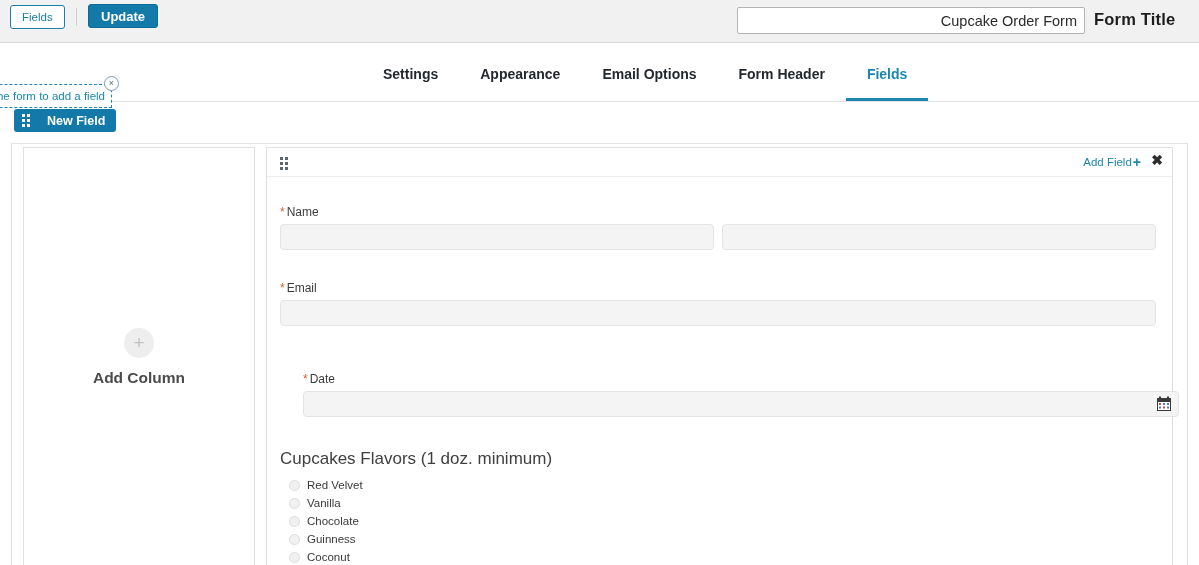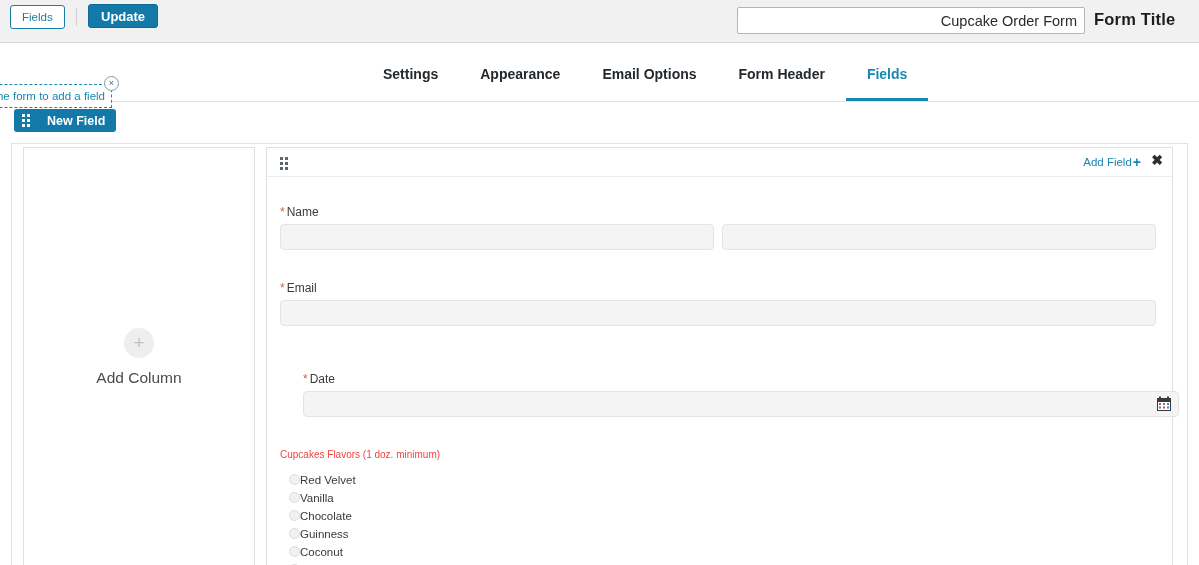--- a/index.html
+++ b/index.html
@@ -172,20 +172,21 @@
     background: #eeeeee;
     display: flex; align-items: center; justify-content: center;
     color: #c2c2c2;
     font-size: 19px;
     line-height: 1;
     margin-bottom: 11px;
   }
   .add-label {
     font-size: 15.5px;
     color: #4b4b4b;
+    font-weight: bold;
   }
 
   .field-panel {
     position: absolute; left: 254px; top: 3px;
     width: 907px; height: 424px;
     border: 1px solid #e0e0e0;
     background: #ffffff;
   }
   .panel-head {
     position: relative;
@@ -236,27 +237,27 @@
     height: 26px;
     position: relative;
   }
   .cal-icon {
     position: absolute; right: 7px; top: 4px;
     width: 14px; height: 15px;
     cursor: pointer;
   }
 
   .choice-title {
-    font-size: 10px;
-    color: #ef4444;
-    margin-bottom: 14px;
+    font-size: 17px;
+    color: #404040;
+    margin-bottom: 4px;
     white-space: nowrap;
   }
   .choice-row {
-    display: flex; align-items: flex-start; 
+    display: flex; align-items: flex-end; gap: 7px;
     height: 18px;
     padding-left: 9px;
   }
   .radio {
     width: 11px; height: 11px;
     border-radius: 50%;
     background: #f1f1f1;
     border: 1px solid #dcdcdc;
     flex: 0 0 auto;
     cursor: pointer;

